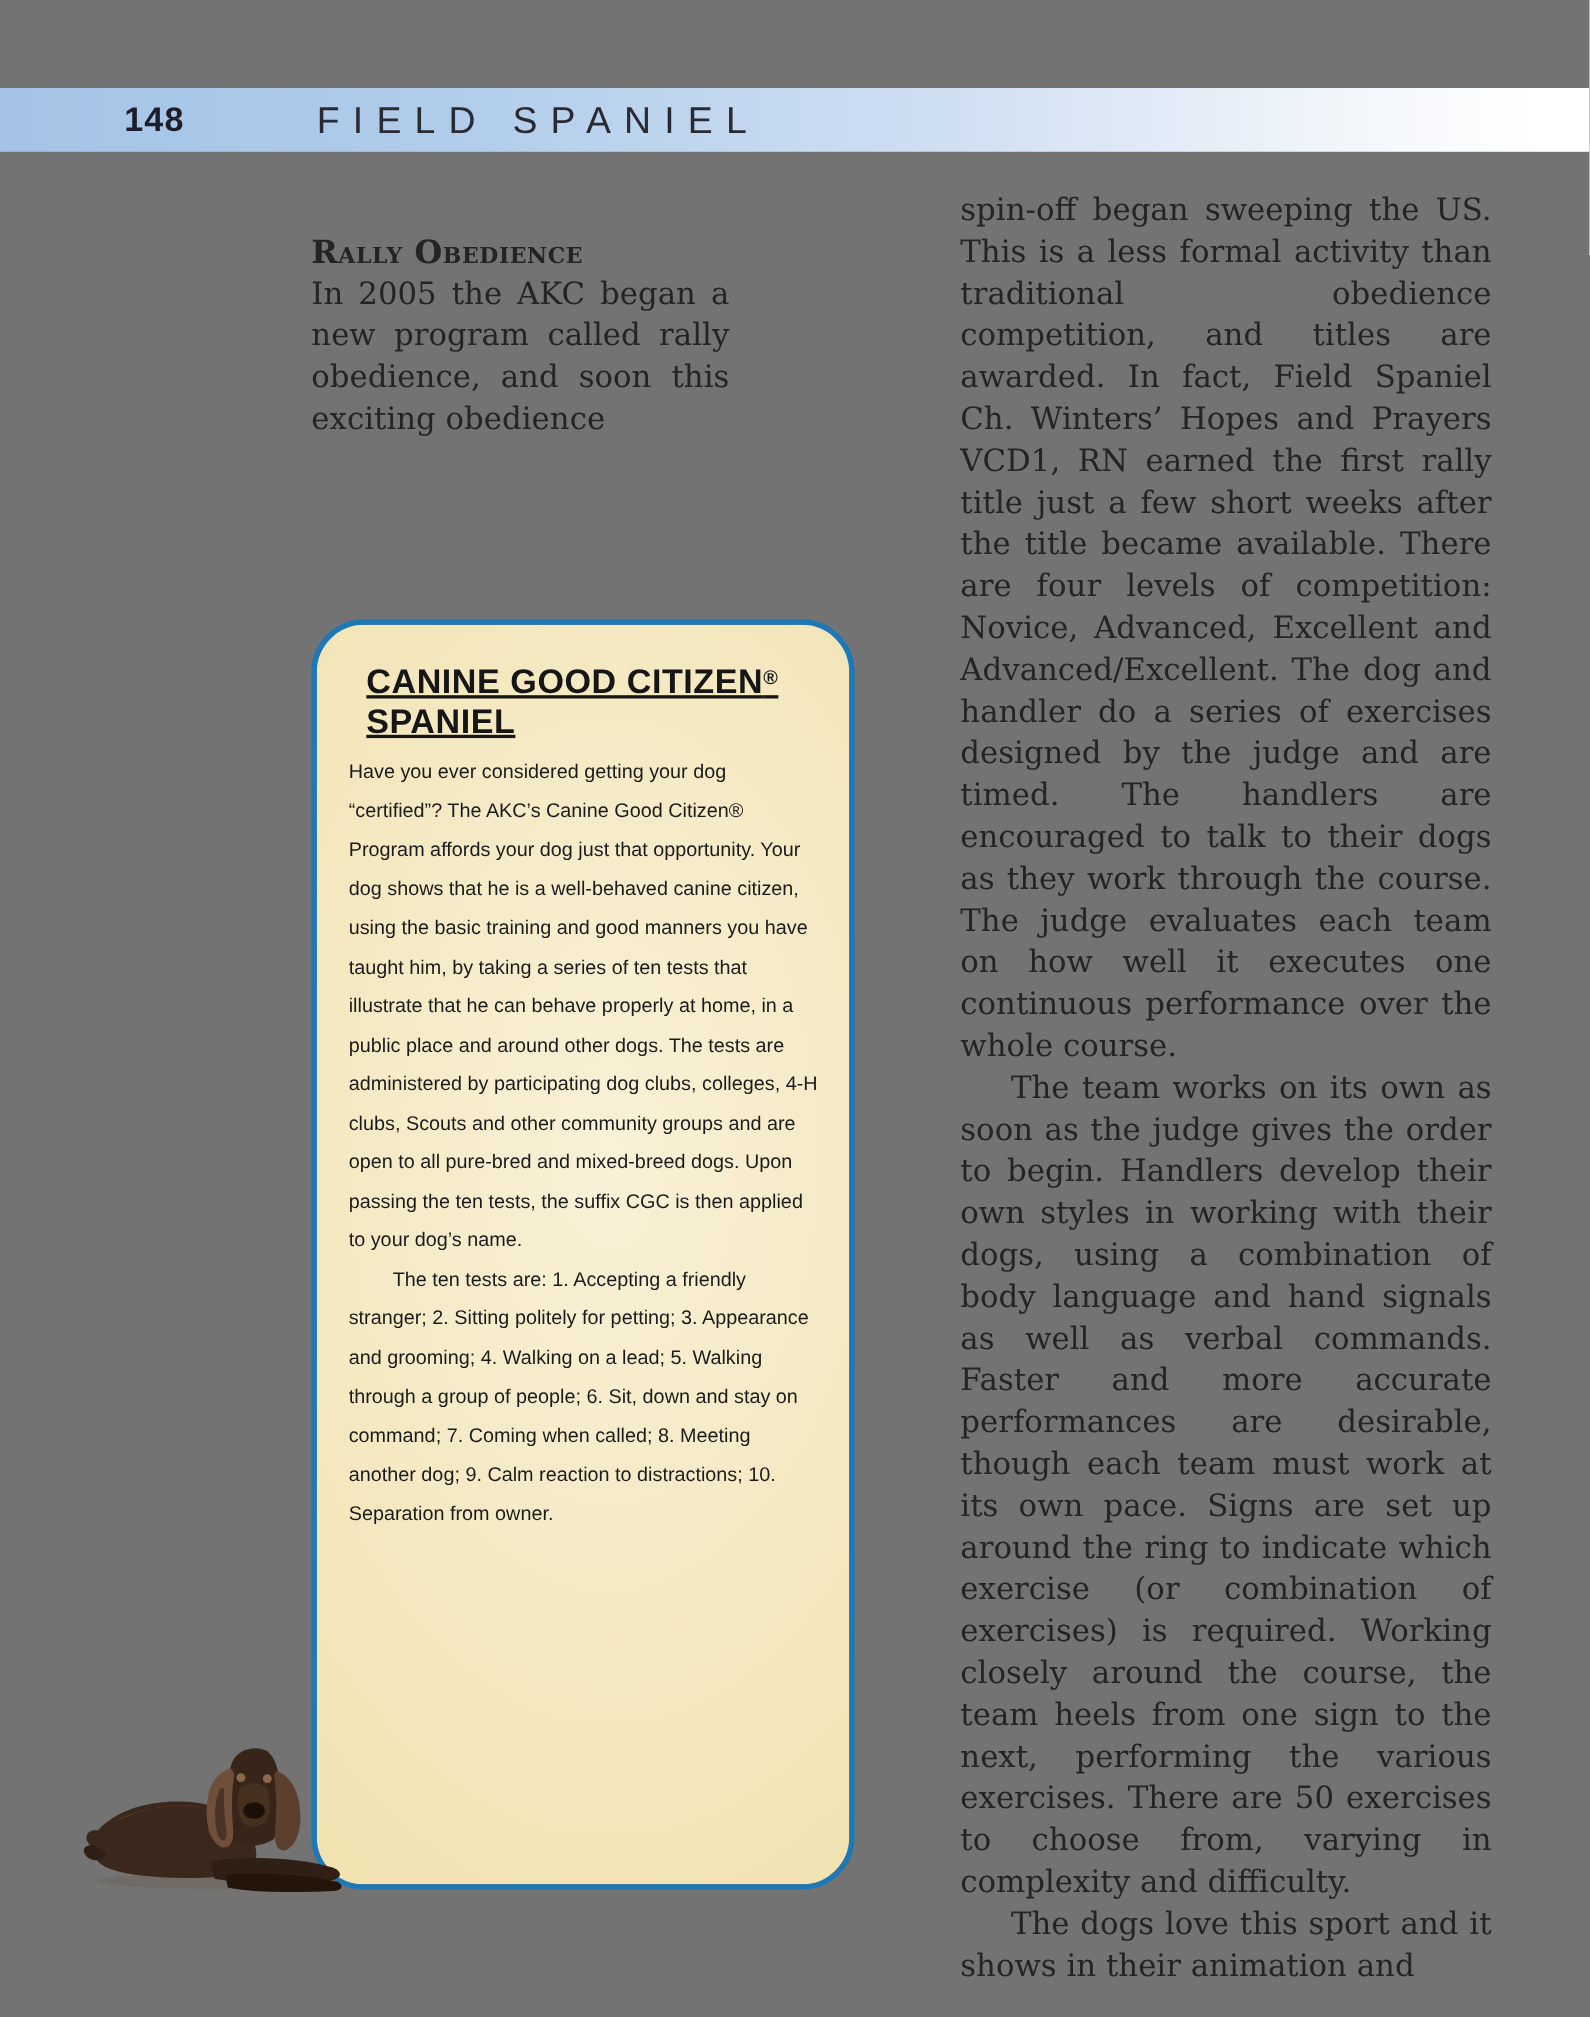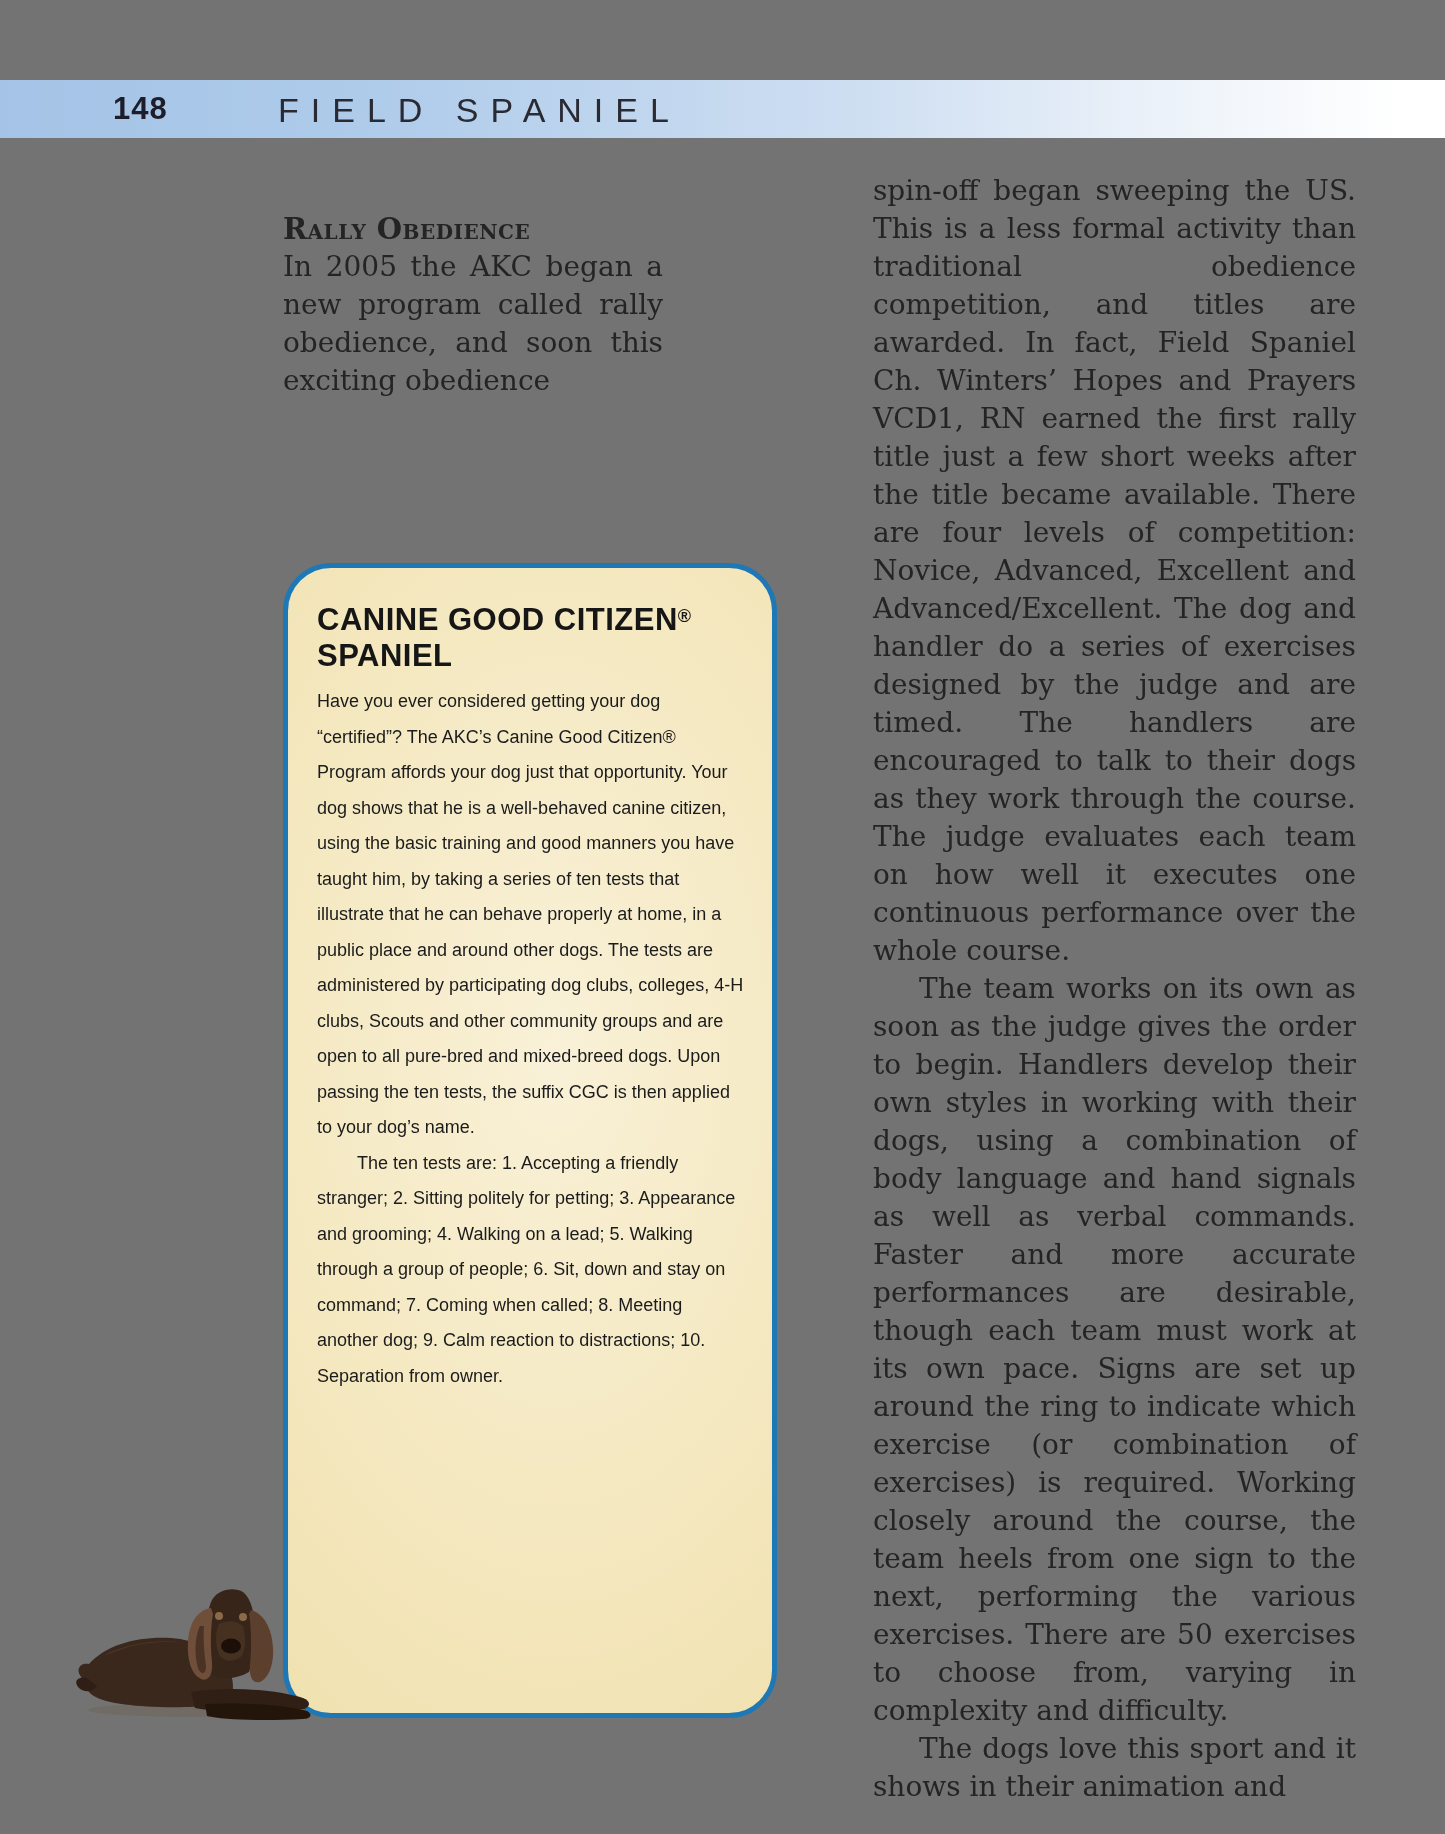--- a/index.html
+++ b/index.html
@@ -15,21 +15,21 @@
   .header-band{
     position:absolute;left:0;top:80px;width:1445px;height:58px;
     background:linear-gradient(to right,#a4c3e6 0%,#aecbea 25%,#cfdff2 60%,#f2f6fb 85%,#ffffff 97%);
   }
   .page-number{
     position:absolute;left:113px;top:0;height:58px;line-height:58px;
     font-family:"Liberation Sans",sans-serif;font-weight:bold;
     font-size:31px;color:#1e1e2a;letter-spacing:1px;
   }
   .page-title{
-    position:absolute;left:278px;top:0;height:58px;line-height:60px;
+    position:absolute;left:288px;top:0;height:58px;line-height:60px;
     font-family:"Liberation Sans",sans-serif;font-weight:normal;
     font-size:34px;color:#2a2a33;letter-spacing:12px;
   }
   
   .col{position:absolute;text-align:justify;}
   .col p{margin:0;font-size:28px;line-height:38px;}
   .col-left{left:283px;top:172px;width:380px;}
   .col-right{left:873px;top:172px;width:483px;}
   .indent{text-indent:46px;}
   .section-heading{
@@ -41,21 +41,21 @@
   .cgc-box{
     position:absolute;left:283px;top:563px;width:494px;height:1155px;
     box-sizing:border-box;
     border:5px solid #1f78b6;border-radius:48px;
     background:radial-gradient(ellipse 120% 85% at 55% 42%,#f9f1d8 0%,#f4e7bd 55%,#eddda6 100%);
     padding:26px 28px 0 29px;
     font-family:"Liberation Sans",sans-serif;color:#1b1b1b;
   }
   .cgc-title{
     font-weight:bold;font-size:31px;line-height:36px;letter-spacing:.5px;
-    color:#161616;margin:4px 0 10px 0;
+    color:#161616;margin:4px 0 10px 16px;text-decoration:underline;
   }
   .cgc-title sup{font-size:18px;vertical-align:8px;}
   .cgc-box p{
     margin:0;font-size:18px;line-height:35.5px;text-align:left;
   }
   .cgc-indent{text-indent:40px;}
   
   .dog{position:absolute;left:73px;top:1580px;width:244px;height:142px;z-index:5;}
 </style>
 </head>

